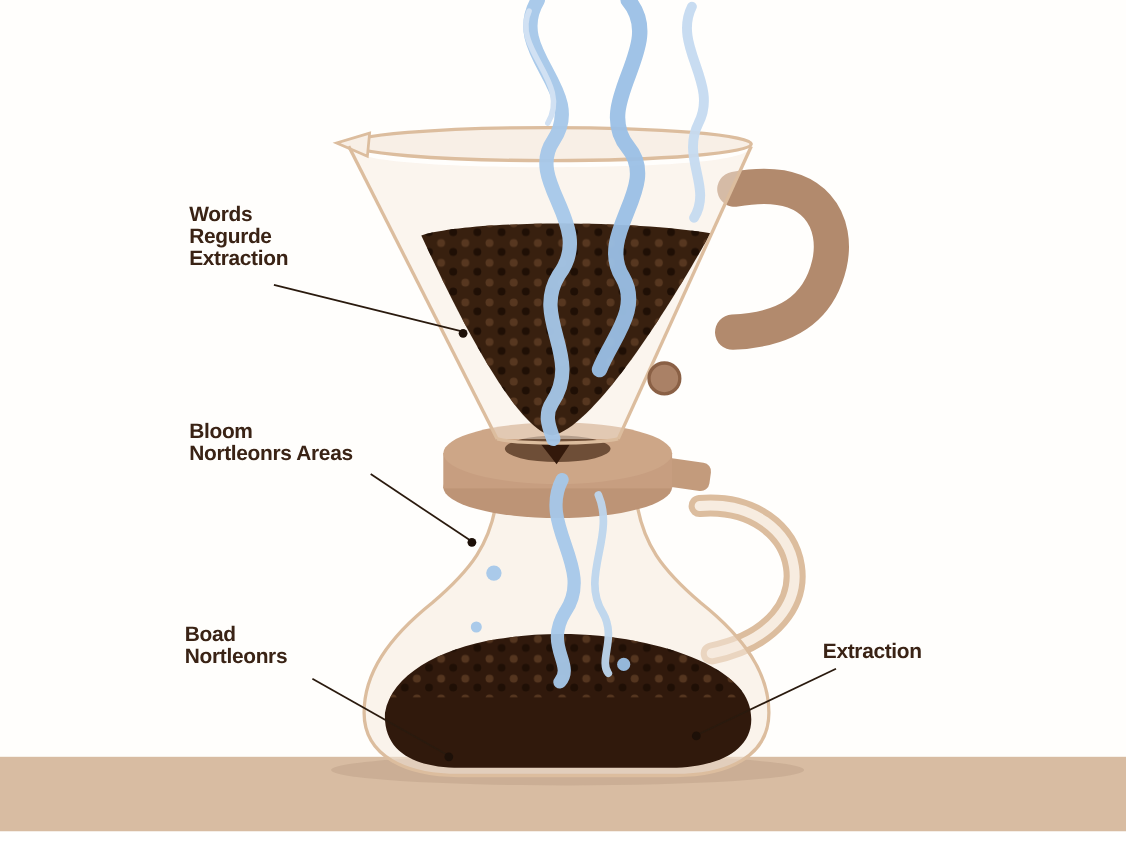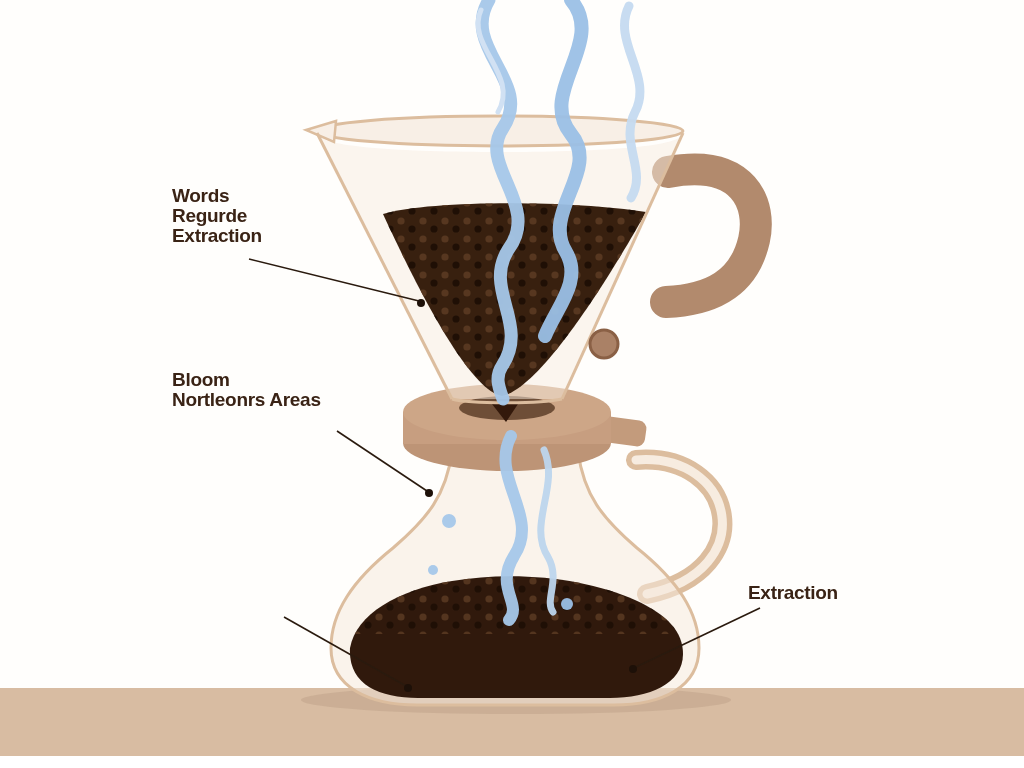--- a/index.html
+++ b/index.html
@@ -106,23 +106,27 @@
       <circle cx="633" cy="669" r="4" fill="#1d1008" stroke="none"></circle>
     </g>
   </svg>
 
   <div class="label" style="left:172px; top:186px;">
     <div>Words</div>
     <div>Regurde</div>
     <div>Extraction</div>
   </div>
 
-  <div class="label" style="left:172px; top:370px;">
+  <div class="label" style="left:172px; top:383px;">
     <div>Bloom</div>
     <div>Nortleonrs Areas</div>
   </div>
 
+  <div class="label" style="left:168px; top:568px;">
+    <div>Boad</div>
+    <div>Nortleonrs</div>
+  </div>
 
   <div class="label light" style="left:748px; top:583px;">
     <div>Extraction</div>
   </div>
 
 </div>
 
 </body></html>

